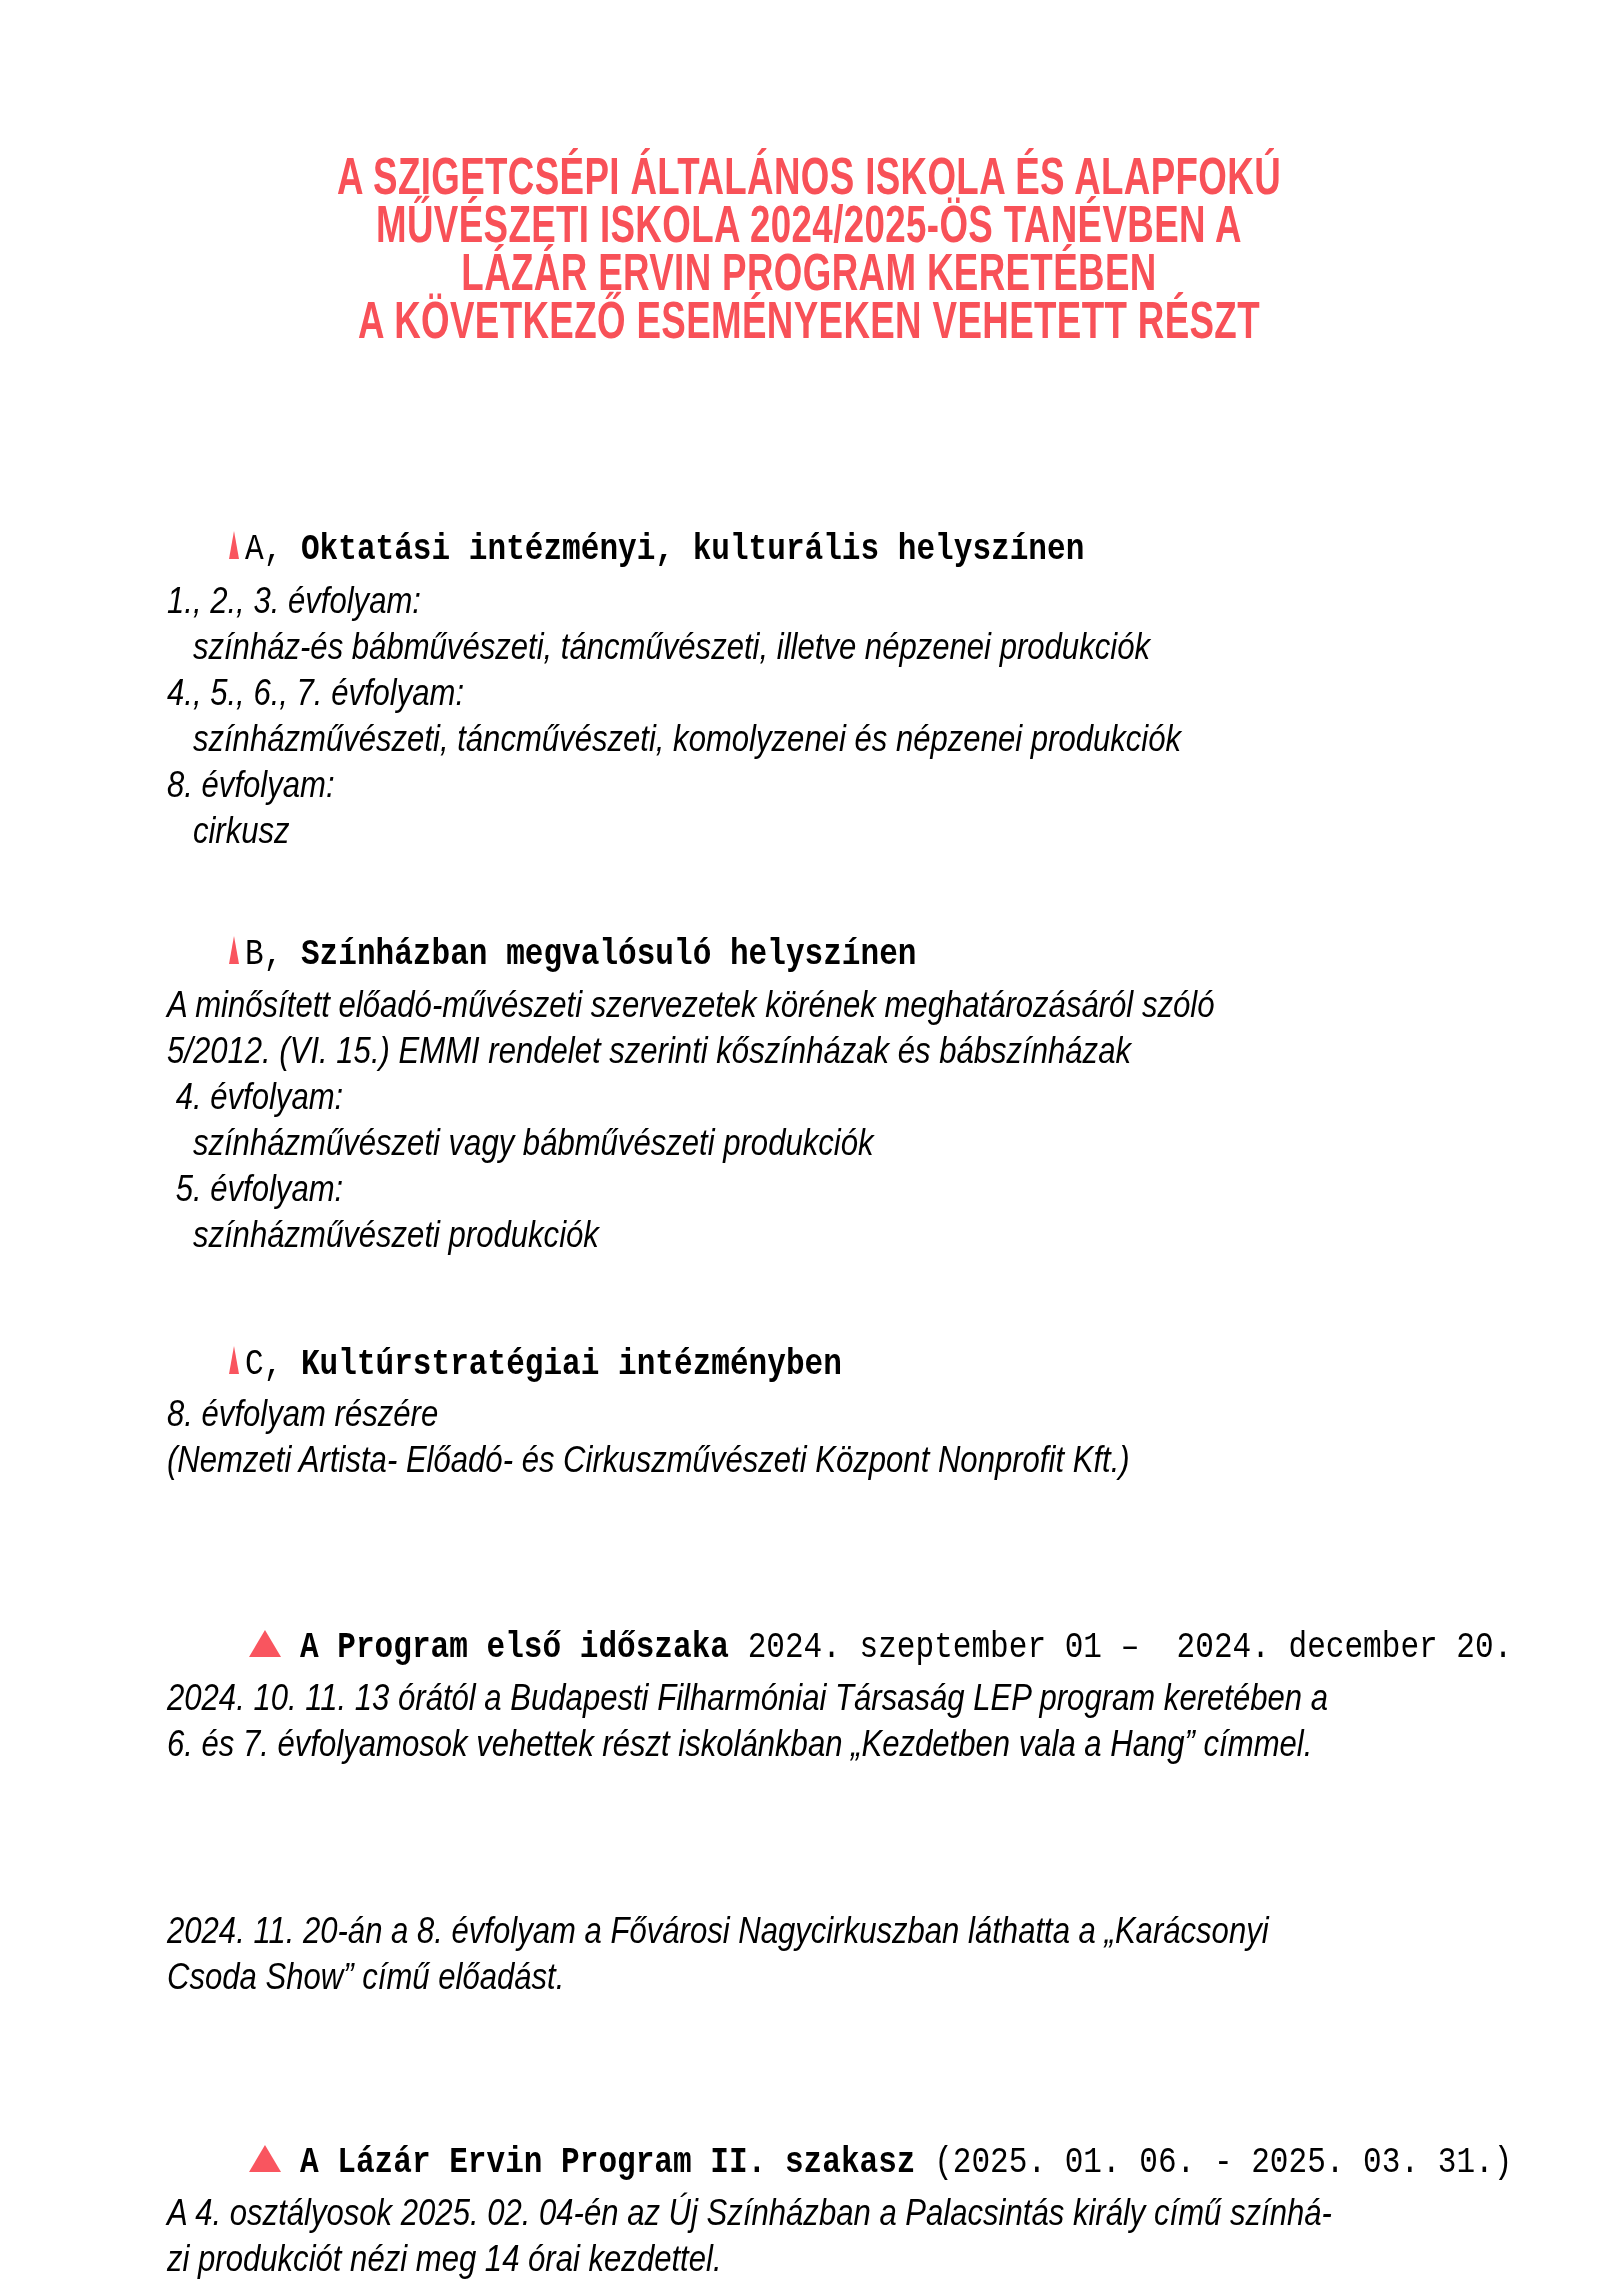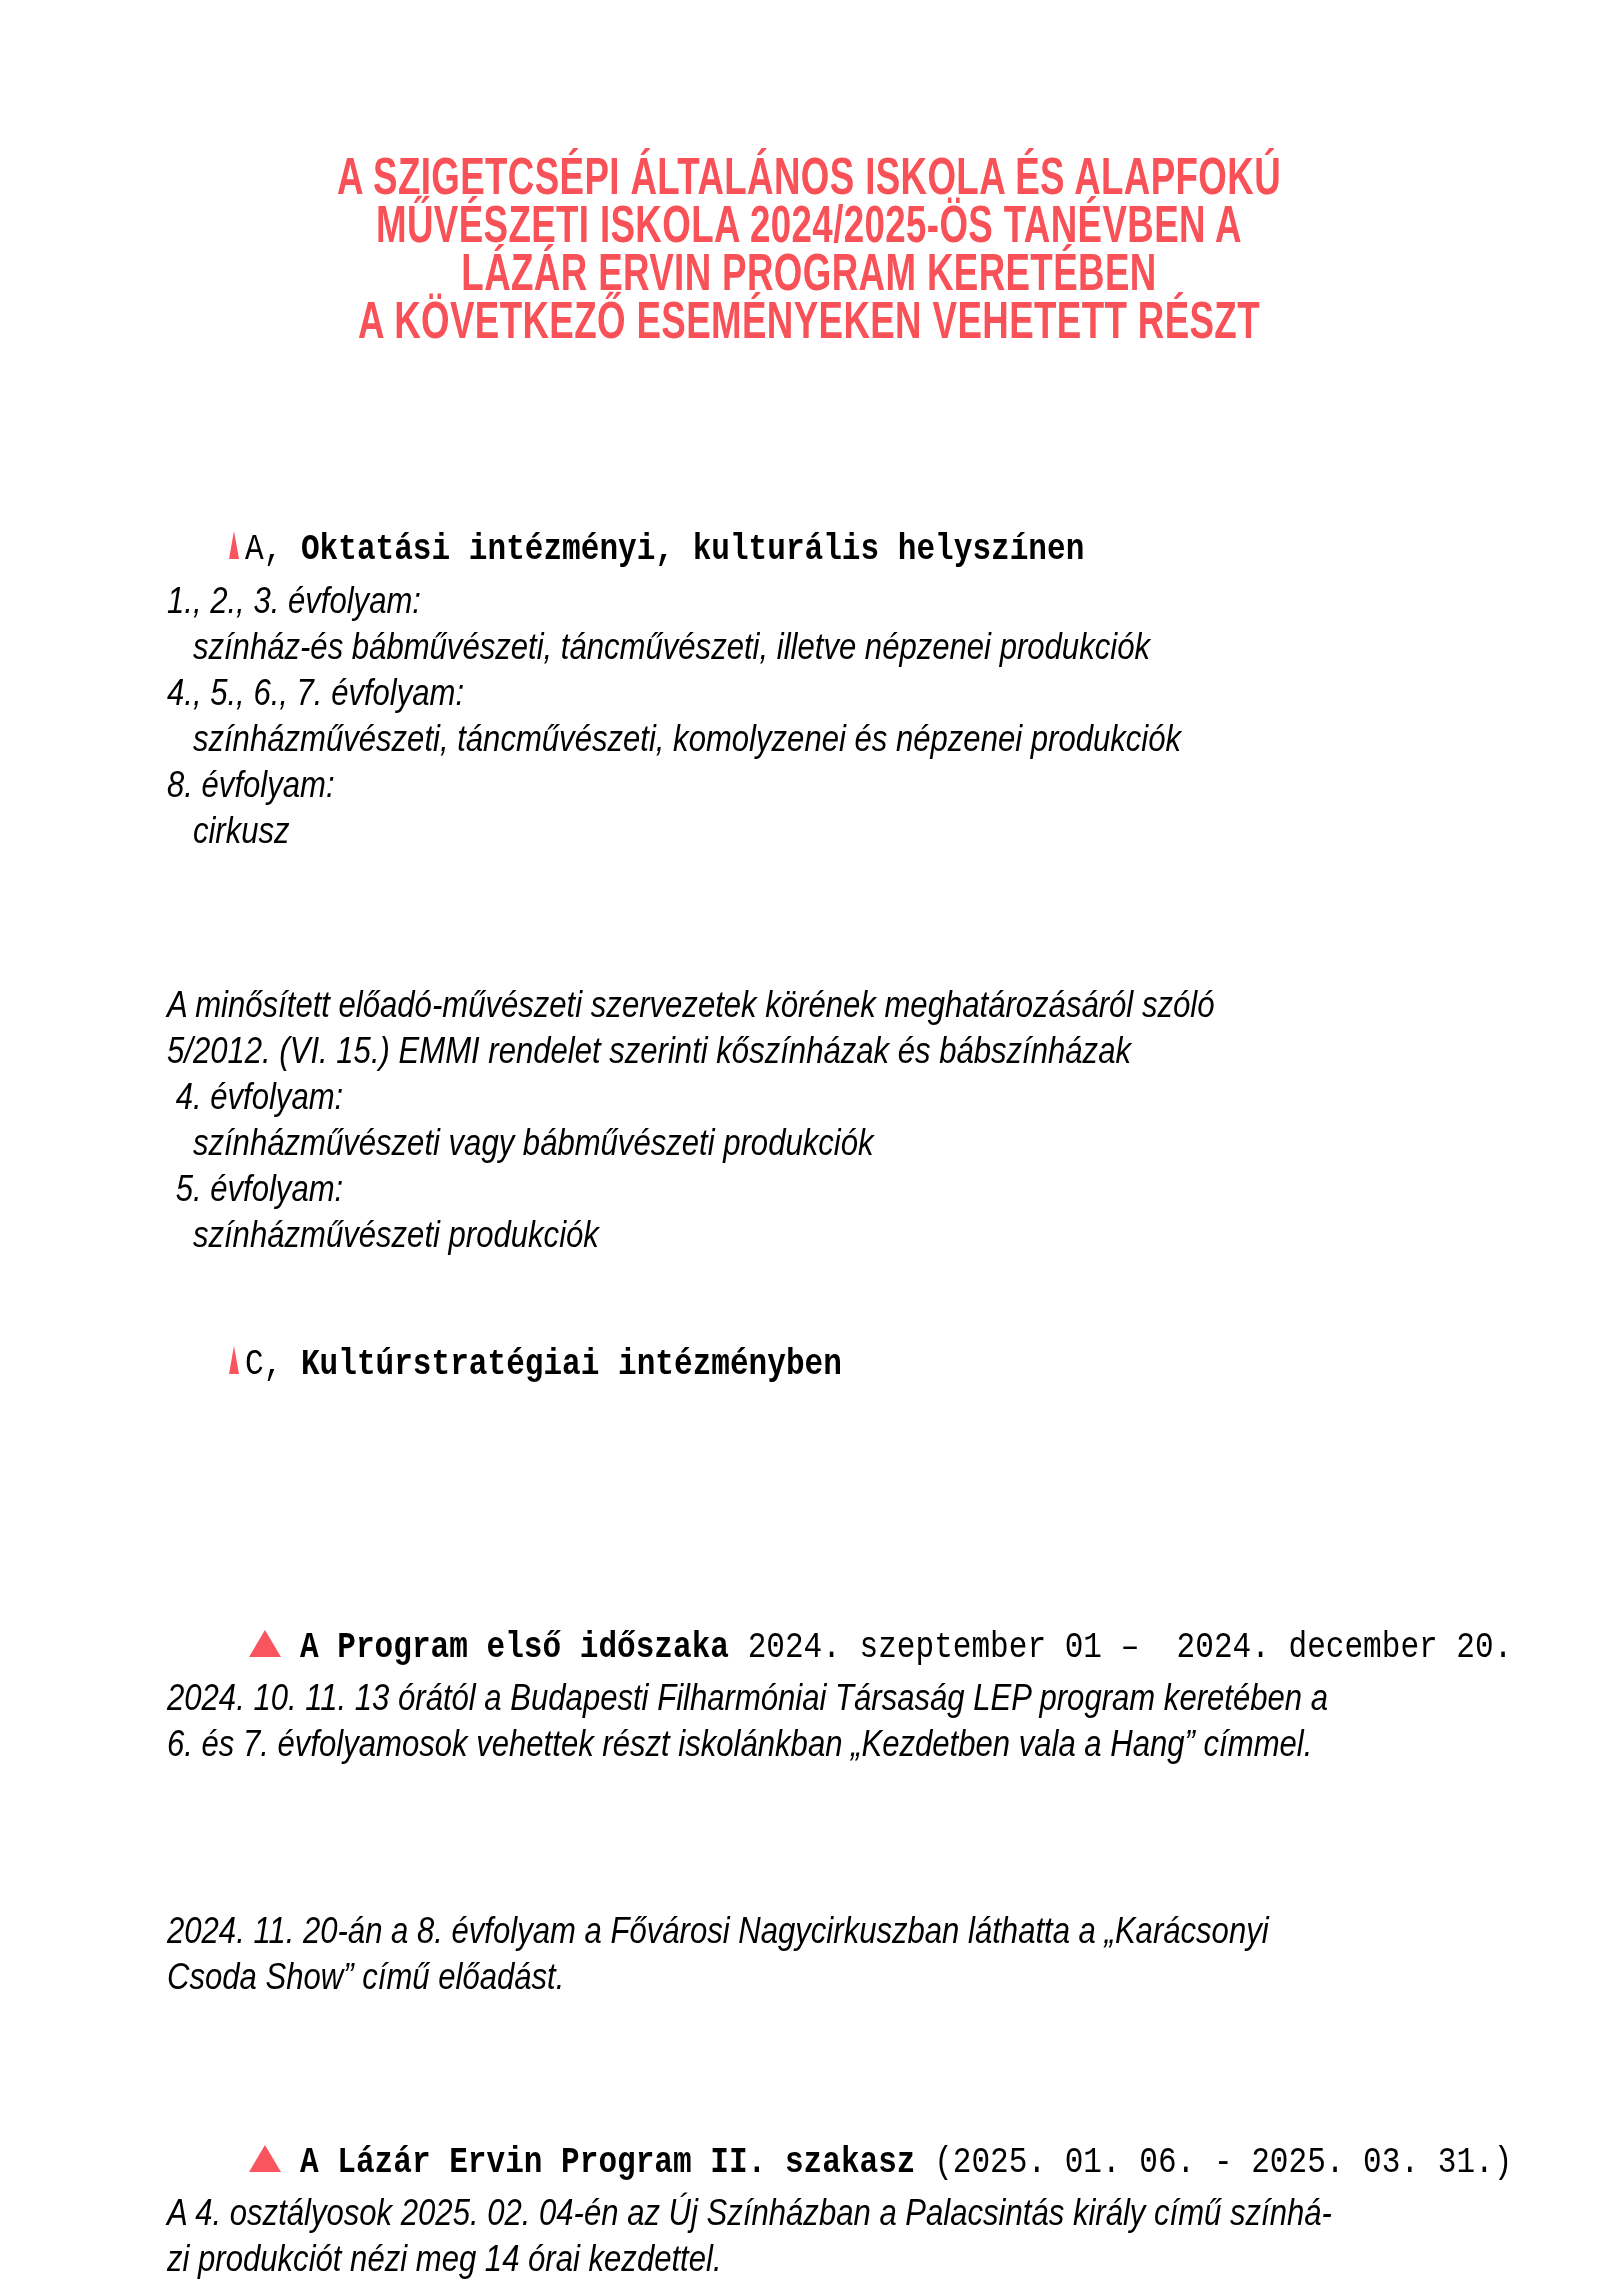--- a/index.html
+++ b/index.html
@@ -110,34 +110,41 @@
 
   <div class="blk" style="top:578px">
       <div class="ln">1., 2., 3. évfolyam:</div>
       <div class="ln">   színház-és bábművészeti, táncművészeti, illetve népzenei produkciók</div>
       <div class="ln">4., 5., 6., 7. évfolyam:</div>
       <div class="ln">   színházművészeti, táncművészeti, komolyzenei és népzenei produkciók</div>
       <div class="ln">8. évfolyam:</div>
       <div class="ln">   cirkusz</div>
     </div>
 
+  <div class="heading h-abc" style="top:885px">
+    <span class="tri"></span><span class="hline"><span class="r">B,</span><span class="b"> Színházban megvalósuló helyszínen</span></span>
+  </div>
 
   <div class="blk" style="top:982px">
       <div class="ln">A minősített előadó-művészeti szervezetek körének meghatározásáról szóló</div>
       <div class="ln">5/2012. (VI. 15.) EMMI rendelet szerinti kőszínházak és bábszínházak</div>
       <div class="ln"> 4. évfolyam:</div>
       <div class="ln">   színházművészeti vagy bábművészeti produkciók</div>
       <div class="ln"> 5. évfolyam:</div>
       <div class="ln">   színházművészeti produkciók</div>
     </div>
 
   <div class="heading h-abc" style="top:1295px">
     <span class="tri"></span><span class="hline"><span class="r">C,</span><span class="b"> Kultúrstratégiai intézményben</span></span>
   </div>
 
+  <div class="blk" style="top:1391px">
+      <div class="ln">8. évfolyam részére</div>
+      <div class="ln">(Nemzeti Artista- Előadó- és Cirkuszművészeti Központ Nonprofit Kft.)</div>
+    </div>
 
   <div class="heading h-de" style="top:1578px">
     <span class="tri-wide"></span><span class="hline"><span class="b">A Program első időszaka</span><span class="r"> 2024. szeptember 01 –  2024. december 20.</span></span>
   </div>
 
   <div class="blk" style="top:1675px">
       <div class="ln">2024. 10. 11. 13 órától a Budapesti Filharmóniai Társaság LEP program keretében a</div>
       <div class="ln">6. és 7. évfolyamosok vehettek részt iskolánkban „Kezdetben vala a Hang” címmel.</div>
     </div>
   <div class="blk" style="top:1908px">

